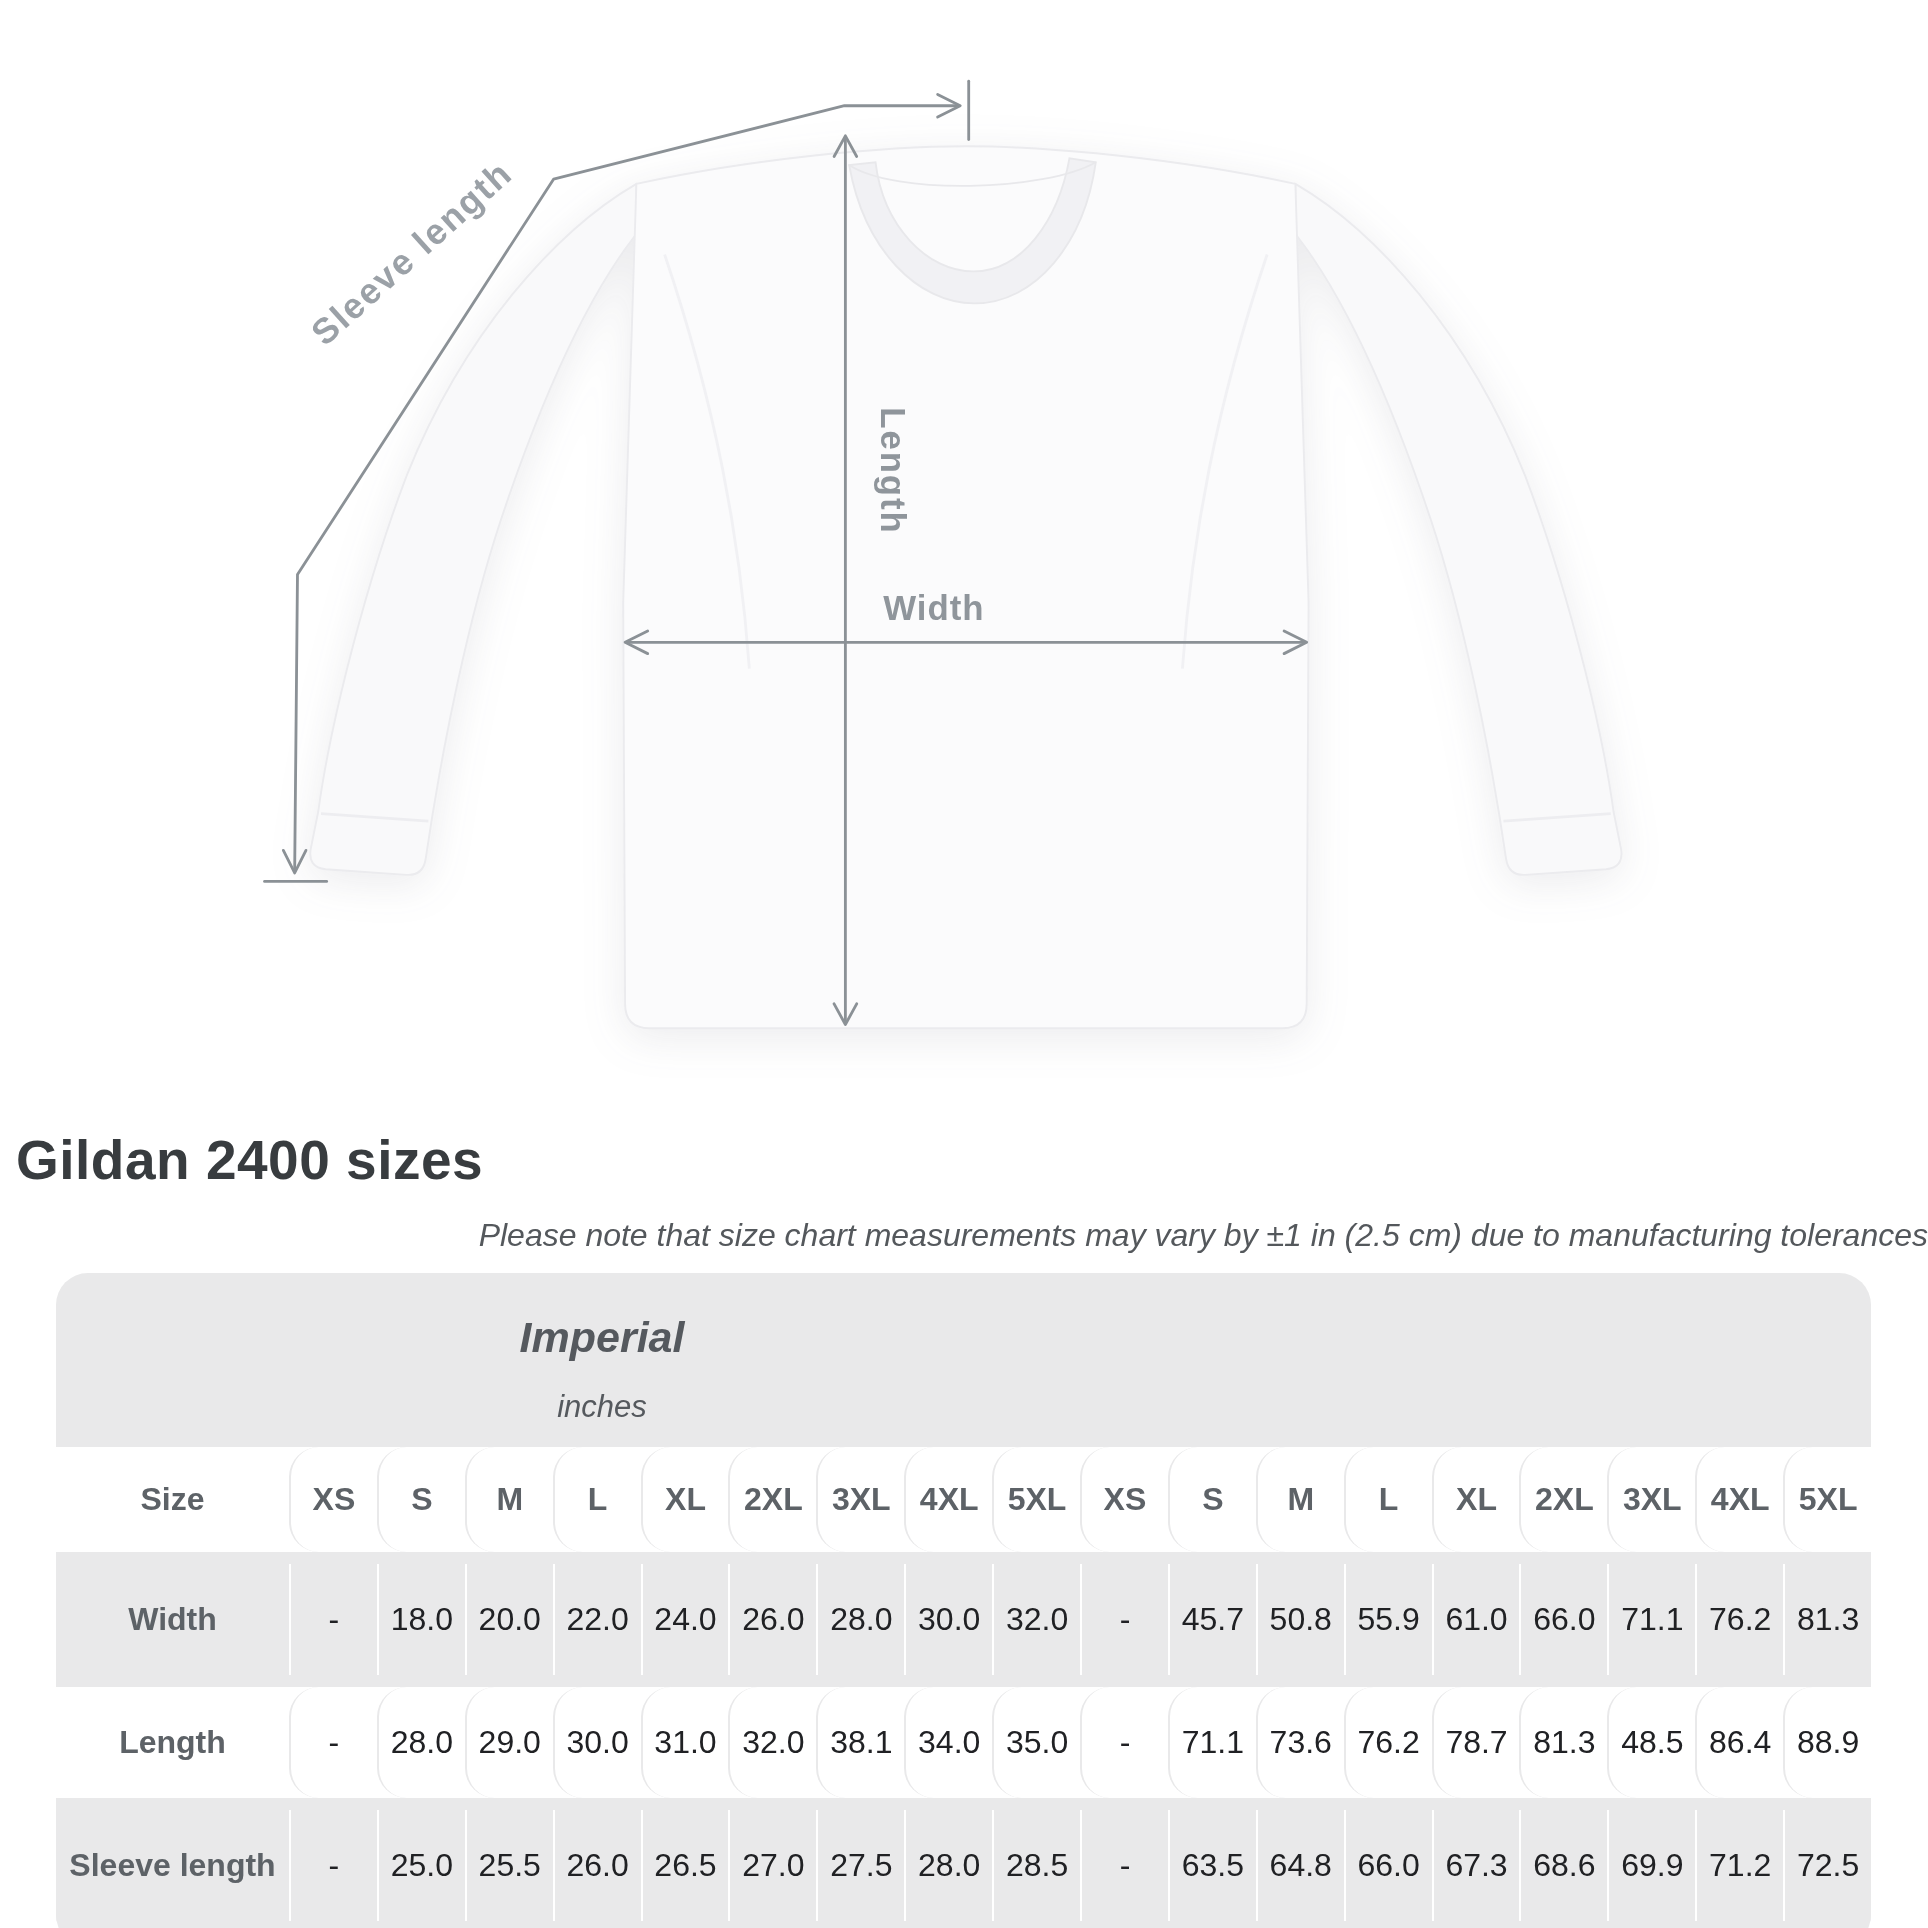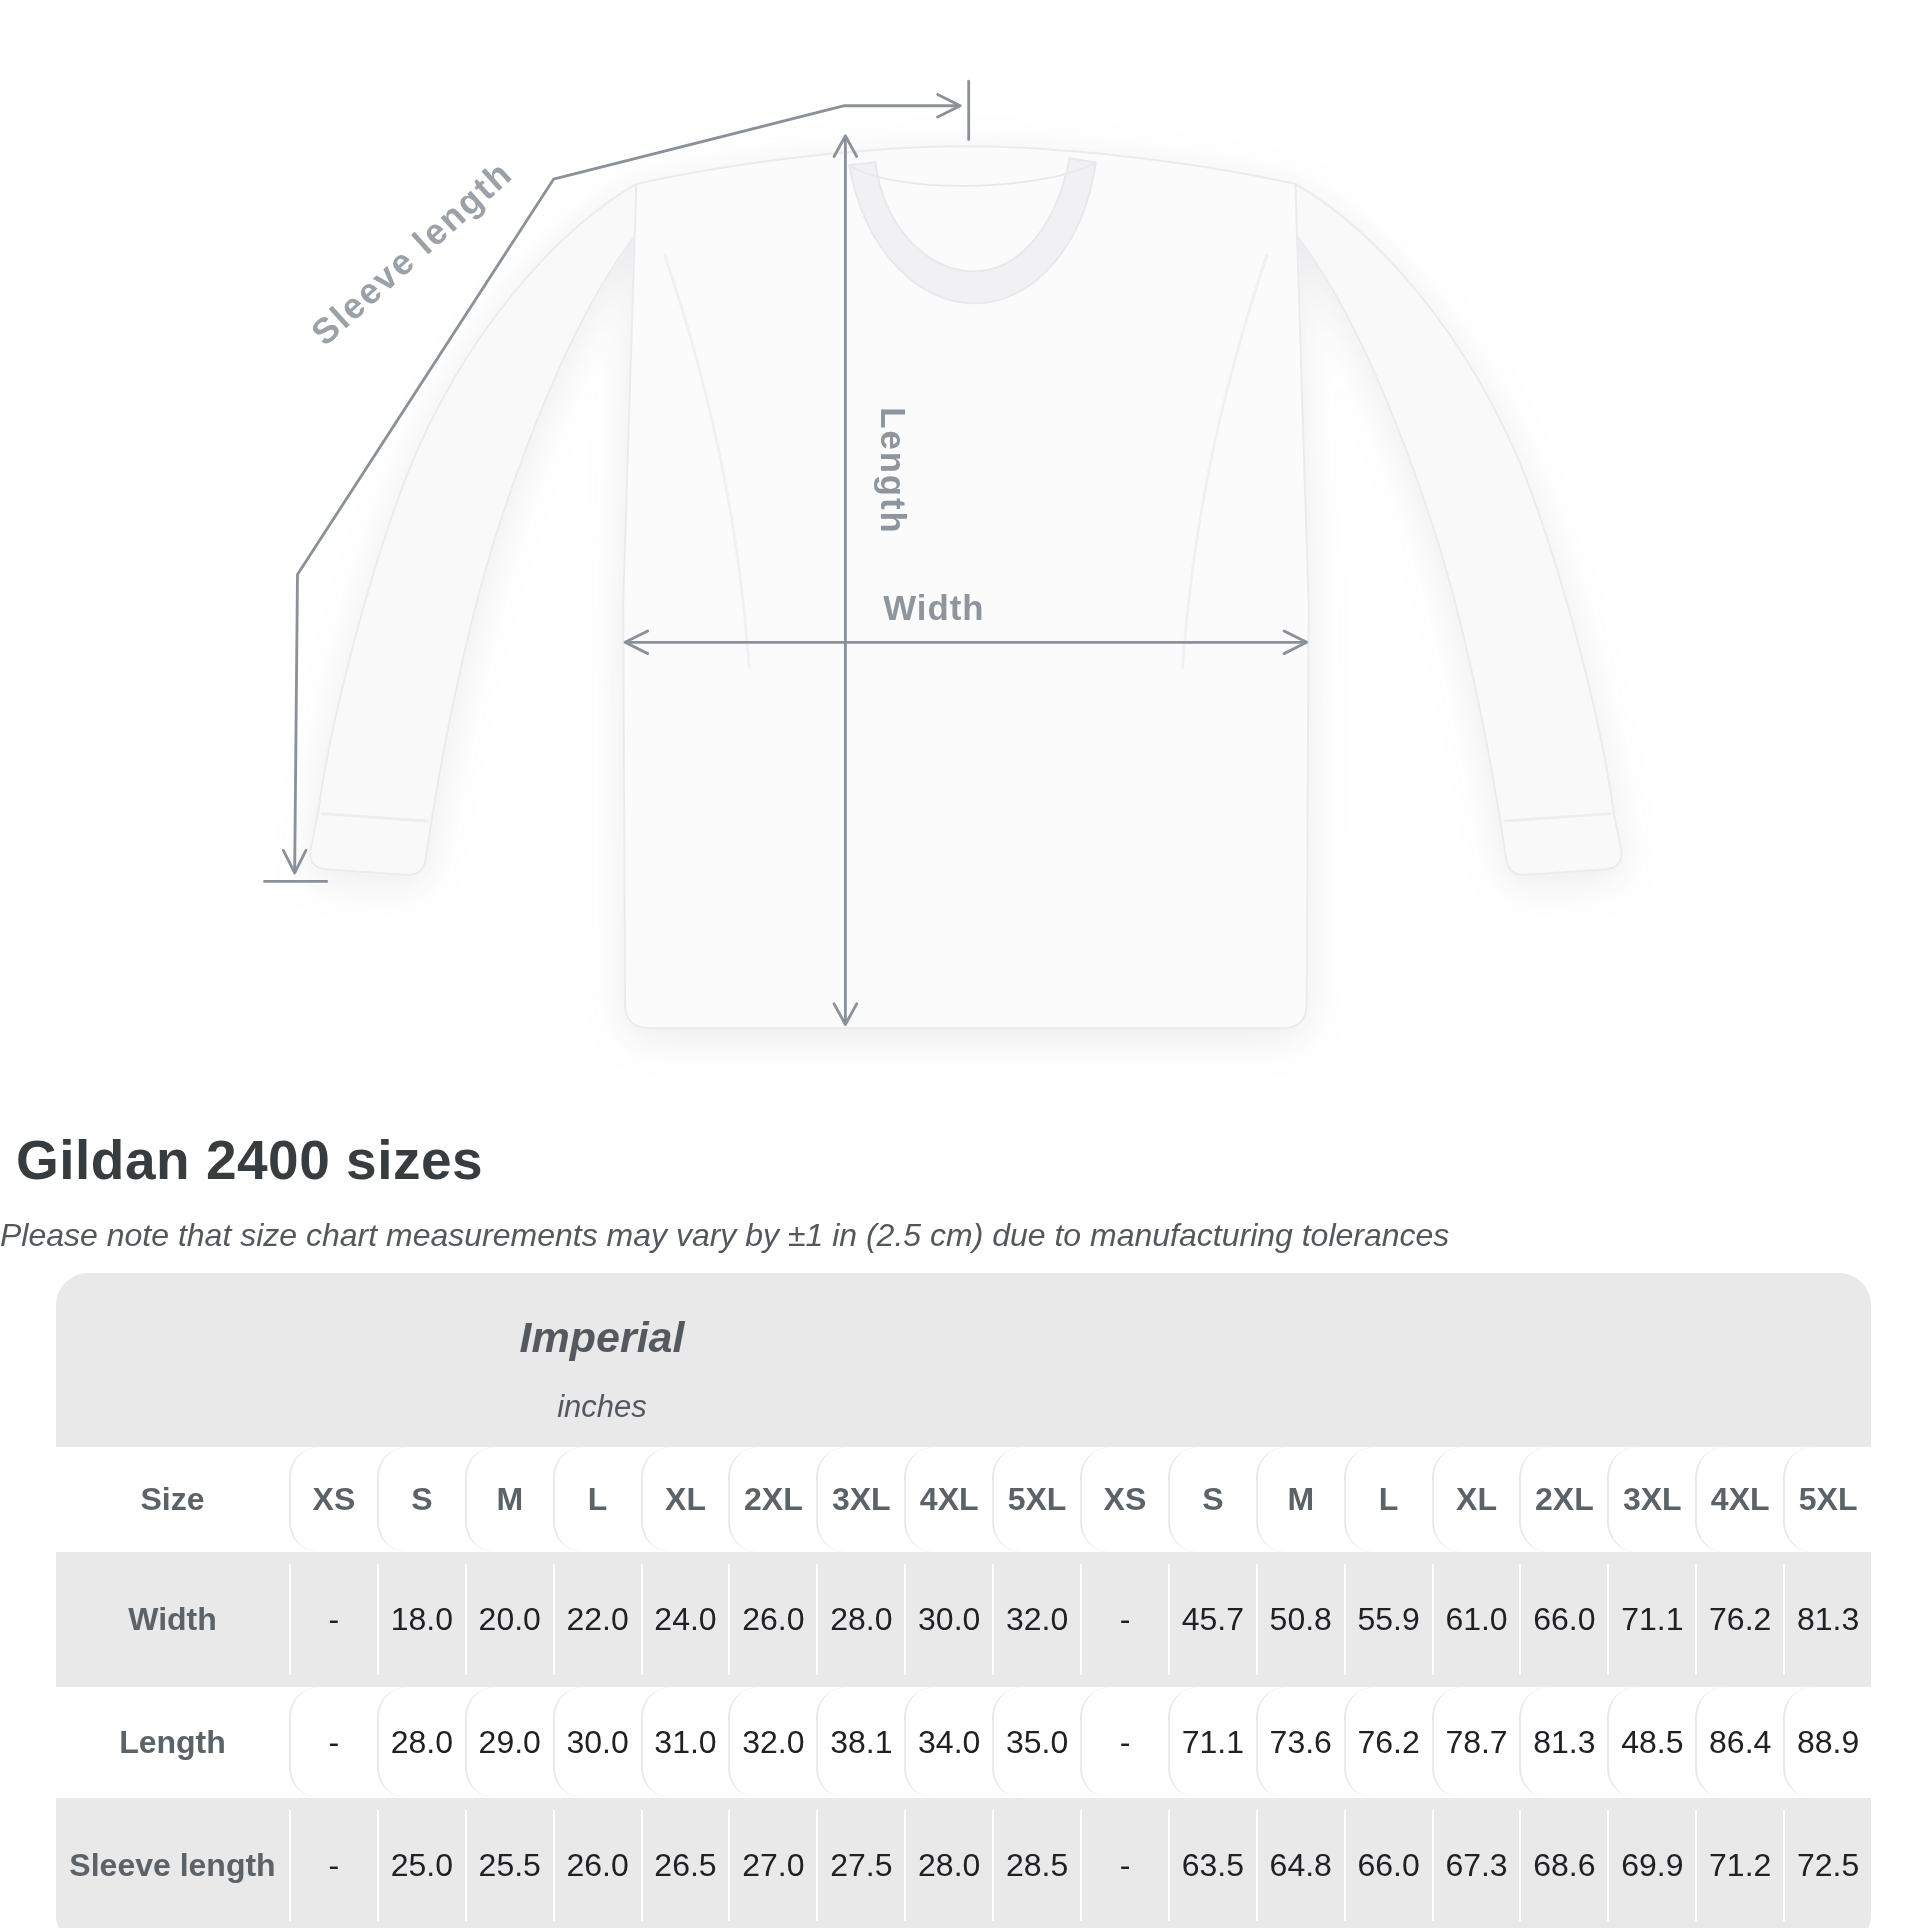--- a/index.html
+++ b/index.html
@@ -10,21 +10,21 @@
   .shirt-svg{position:absolute;left:0;top:0;width:1928px;height:1102px;}
   .shirt-shape{filter:drop-shadow(0 10px 22px rgba(70,70,85,.10));}
   .dim{stroke:#8b9196;stroke-width:3;fill:none;stroke-linecap:round;stroke-linejoin:round;}
   .dim-label{font-family:"Liberation Sans","DejaVu Sans",sans-serif;font-weight:bold;}
 
   .page-title{
     position:absolute;left:16px;top:1128px;width:1928px;text-align:left;
     font-size:55px;font-weight:bold;color:#383c3f;letter-spacing:0.5px;
   }
   .page-subtitle{
-    position:absolute;left:0;top:1217px;width:1928px;text-align:left;
+    position:absolute;left:0;top:1217px;width:1928px;text-align:right;
     font-size:32px;font-style:italic;color:#54585c;
   }
 
   .size-table{
     position:absolute;left:56px;top:1273px;width:1815px;
     background:#e9e9ea;border-radius:32px;padding-bottom:26px;overflow:hidden;
   }
   .unit-row{position:relative;height:162px;}
   .unit-group{position:absolute;top:40px;transform:translateX(-50%);text-align:center;color:#55595e;}
   .unit-group .unit-name{font-size:43px;font-weight:bold;font-style:italic;}

